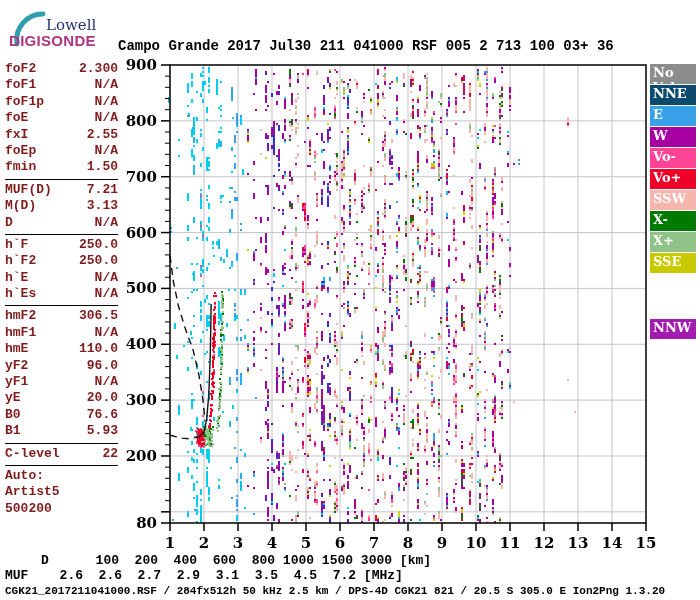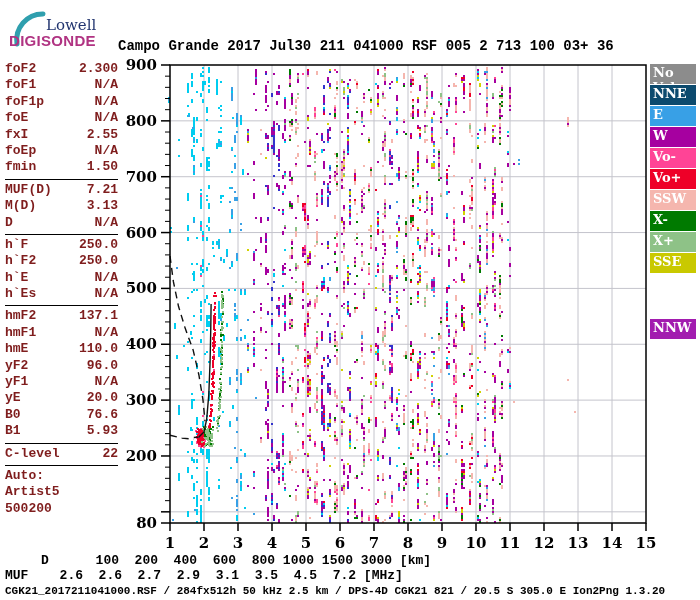--- a/index.html
+++ b/index.html
@@ -103,21 +103,21 @@
         <span>h`E</span>
         <span>N/A</span>
       </div>
       <div class="prow">
         <span>h`Es</span>
         <span>N/A</span>
       </div>
       <div class="pdiv"></div>
       <div class="prow">
         <span>hmF2</span>
-        <span>137.1</span>
+        <span>306.5</span>
       </div>
       <div class="prow">
         <span>hmF1</span>
         <span>N/A</span>
       </div>
       <div class="prow">
         <span>hmE</span>
         <span>110.0</span>
       </div>
       <div class="prow">

